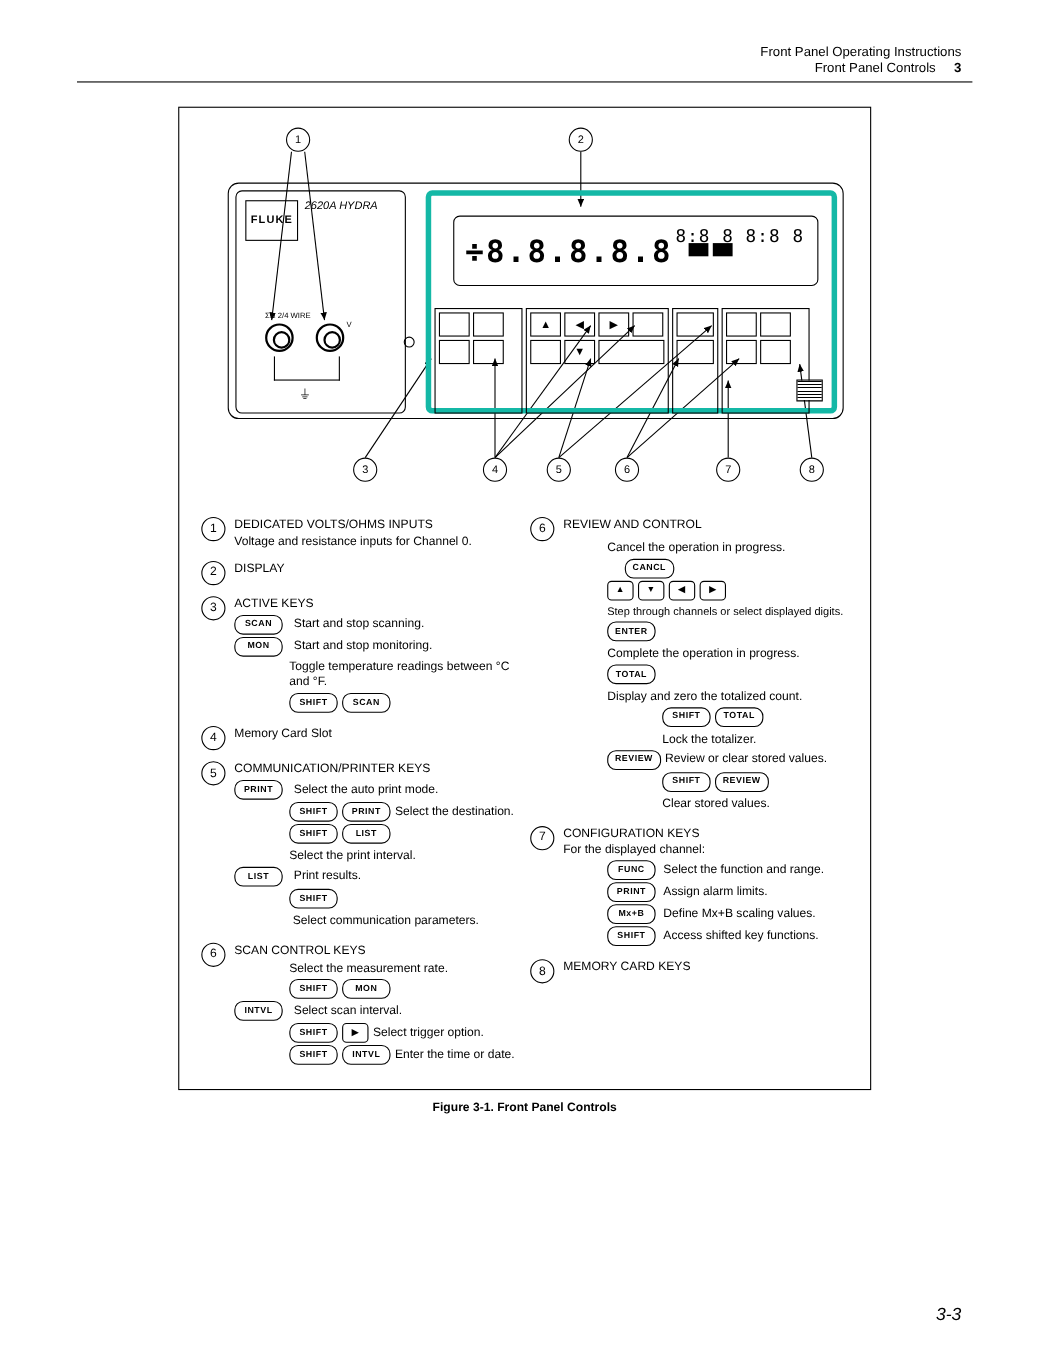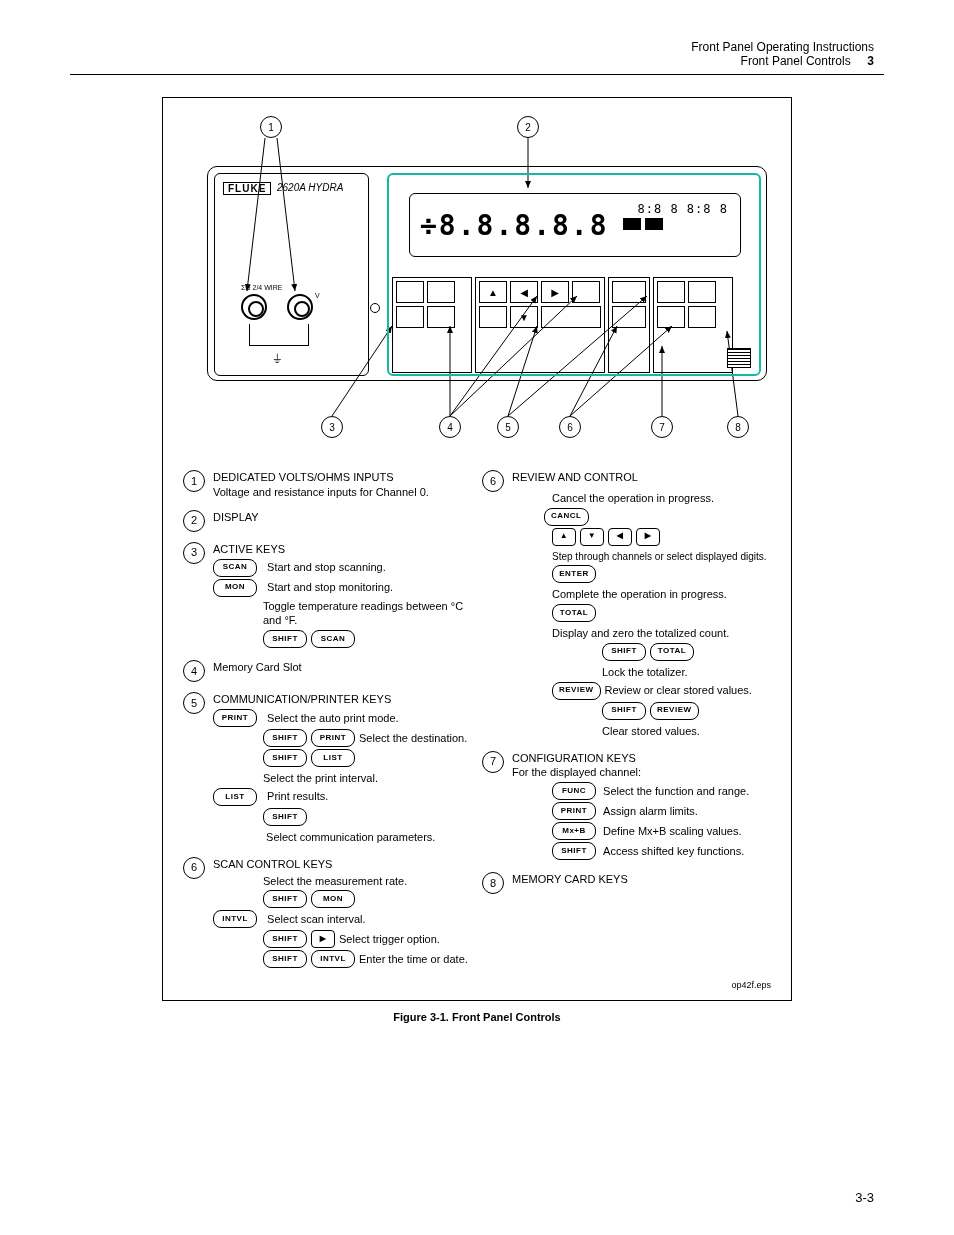--- a/index.html
+++ b/index.html
@@ -54,21 +54,21 @@
     position: absolute; left: 6px; top: 6px;
     width: 155px; height: 203px;
     border: 1px solid #000;
     border-radius: 6px;
   }
   .brand {
     position: absolute; left: 8px; top: 8px;
     font-size: 10px; font-weight: bold;
     letter-spacing: 1px;
     border: 1px solid #000;
-    padding: 0 4px;
+    padding: 12px 4px;
     display: inline-block;
   }
   .model {
     position: absolute; left: 62px; top: 8px;
     font-size: 10px;
     font-style: italic;
   }
   .jack {
     position: absolute;
     width: 26px; height: 26px;
@@ -97,39 +97,39 @@
     left: 58px; top: 176px;
     width: 12px; height: 12px;
   }
   .ground::before { content: "⏚"; font-size: 12px; }
   .sigma-label { position: absolute; left: 26px; top: 110px; font-size: 7px; }
   .v-label  { position: absolute; left: 100px; top: 118px; font-size: 7px; }
 
   .display-area {
     position: absolute; left: 179px; top: 6px;
     width: 374px; height: 203px;
-    border: 2px solid #14b8a6;
+    border: 5px solid #14b8a6;
     border-radius: 6px;
   }
   .lcd {
     position: absolute; left: 20px; top: 18px;
     width: 332px; height: 64px;
     border: 1px solid #000;
     border-radius: 6px;
     display: flex;
     align-items: center;
     padding: 0 10px;
     font-family: monospace;
   }
   .lcd-main { font-size: 28px; letter-spacing: 2px; font-weight: bold; }
   .lcd-bar { width: 18px; height: 12px; background: #000; margin: 0 2px; }
   .lcd-aux { font-size: 12px; letter-spacing: 1px; margin-left: 12px; }
   .lcd-right {
     position: absolute; right: 12px; top: 8px;
-    font-size: 12px; letter-spacing: 1px;
+    font-size: 16px; letter-spacing: 1px;
   }
 
   .keygroups {
     position: absolute; left: 3px; top: 102px;
     width: 368px; height: 96px;
     display: flex; gap: 3px;
   }
   .grp {
     border: 1px solid #000;
     padding: 3px;
@@ -224,21 +224,22 @@
   .caption {
     text-align: center;
     font-size: 11px;
     margin-top: 10px;
     margin-bottom: 17px;
   }
   .pagenum {
     position: absolute;
     right: 80px;
     bottom: 30px;
-    font-size: 13px;
+    font-size: 16px;
+    font-style: italic;
   }
 </style>
 </head>
 <body>
 
 <div class="page">
   <div class="header-row">
     <div></div>
     <div class="header-right">
       <div>Front Panel Operating Instructions</div>
@@ -470,21 +471,21 @@
       <div class="col">
 
         <div class="entry">
           <div class="num">6</div>
           <div class="body">
             <div>REVIEW AND CONTROL</div>
             <div style="height:4px"></div>
             <div class="line" style="margin-left:40px">
                 <span>Cancel the operation in progress.</span>
               </div>
-            <div class="line" style="margin-left:32px">
+            <div class="line" style="margin-left:56px">
                 <span class="klabel">CANCL</span>
               </div>
             <div class="line" style="margin-left:40px">
               <span class="klabel arrowk">▲</span>
               <span class="klabel arrowk">▼</span>
               <span class="klabel arrowk">◀</span>
               <span class="klabel arrowk">▶</span>
               <span style="font-size:10px">Step through channels or select displayed digits.</span>
             </div>
             <div class="line" style="margin-left:40px">
@@ -539,21 +540,20 @@
         <div class="entry">
           <div class="num">8</div>
           <div class="body">
             <div>MEMORY CARD KEYS</div>
           </div>
         </div>
 
       </div>
     </div>
 
-    <div style="text-align:right;padding-right:20px;font-size:9px">op42f.eps</div>
   </div>
 
   <div class="caption">
     <b>Figure 3-1. Front Panel Controls</b>
   </div>
 
   <div class="pagenum">3-3</div>
 </div>
 
 </body></html>

